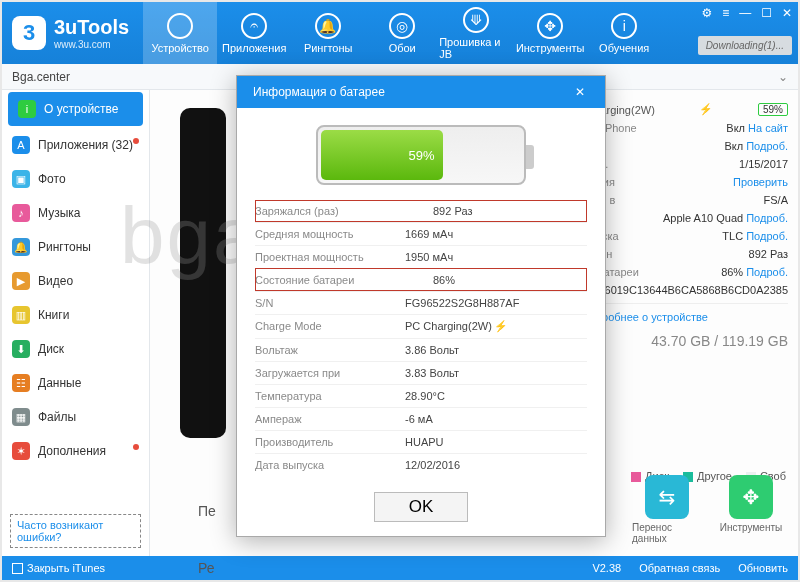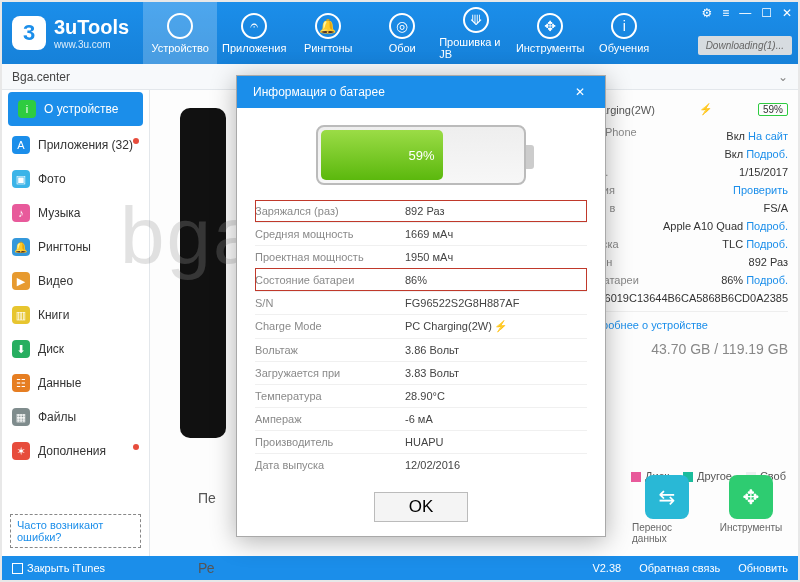--- a/index.html
+++ b/index.html
@@ -41,37 +41,37 @@
 
 .content { flex: 1; position: relative; background: #fdfdfd; }
 
 .phone { position: absolute; left: 30px; top: 18px; width: 46px; height: 330px; background: #111; border-radius: 10px; }
 
 .info-right { position: absolute; right: 10px; top: 10px; width: 220px; font-size: 11px; color: #555; }
 .info-right .row { display: flex; justify-content: space-between; padding: 3px 0; align-items: center; }
 .info-right .lbl { color: #888; }
 .info-right .val { color: #333; }
 .link { color: #1b8eea; cursor: pointer; }
-.red { color: #e74c3c; margin-top: 8px; }
+.red { color: #e74c3c; }
 .bolt { color: #2ecc40; }
 .pcchg { display: flex; align-items: center; gap: 6px; justify-content: flex-end; }
 .batpill { border: 1px solid #2ecc40; padding: 0 4px; border-radius: 2px; color: #333; font-size: 10px; }
 
 .more { color: #1b8eea; font-size: 11px; padding: 6px 0; display: flex; align-items: center; gap: 4px; cursor: pointer; border-top: 1px solid #eee; margin-top: 4px; }
 .storage { text-align: right; color: #888; font-size: 14px; padding: 4px 0; }
 
 .legend { position: absolute; right: 12px; bottom: 74px; font-size: 11px; color: #555; display: flex; gap: 14px; }
 .sw { width: 10px; height: 10px; display: inline-block; margin-right: 4px; vertical-align: middle; }
 
 .cards { position: absolute; right: 12px; bottom: 12px; display: flex; gap: 14px; }
 .card { width: 70px; display: flex; flex-direction: column; align-items: center; font-size: 10px; color: #666; cursor: pointer; }
 .card .cic { width: 44px; height: 44px; border-radius: 8px; display: flex; align-items: center; justify-content: center; color: #fff; font-size: 20px; margin-bottom: 3px; }
 
 .pe, .res { position: absolute; font-size: 14px; color: #555; }
-.pe { left: 48px; top: 400px; }
+.pe { left: 48px; top: 413px; }
 .res { left: 48px; top: 470px; }
 
 
 .bbar { height: 24px; background: #1b8eea; color: #fff; font-size: 11px; display: flex; align-items: center; padding: 0 10px; gap: 18px; }
 .bbar .sp { margin-left: auto; }
 .cb { width: 11px; height: 11px; border: 1px solid #fff; display: inline-block; margin-right: 4px; vertical-align: middle; }
 
 
 .modal { position: absolute; left: 236px; top: 75px; width: 370px; background: #fff; border: 1px solid #a9a9a9; box-shadow: 0 4px 24px rgba(0,0,0,.3); font-size: 12px; }
 .mhead { background: #1b8eea; color: #fff; padding: 7px 16px; display: flex; align-items: center; }
@@ -79,21 +79,21 @@
 .mbody { padding: 10px 18px 6px; }
 .bigbat { height: 74px; display: flex; align-items: center; justify-content: center; margin-bottom: 8px; }
 .bat { width: 210px; height: 60px; border: 2px solid #bbb; border-radius: 8px; position: relative; background: linear-gradient(#eee,#f7f7f7); }
 .bat::after { content: ""; position: absolute; right: -10px; top: 18px; width: 8px; height: 24px; background: #ccc; border-radius: 0 3px 3px 0; }
 .batfill { position: absolute; left: 3px; top: 3px; bottom: 3px; background: linear-gradient(#9bdc46,#5bb80d); border-radius: 5px; display: flex; align-items: center; justify-content: flex-end; padding-right: 8px; color: #fff; font-size: 13px; }
 .mtable { width: 100%; }
 .mtable .r { display: flex; padding: 5px 0; border-top: 1px solid #f0f0f0; }
 .mtable .r:first-child { border-top: none; }
 .mtable .k { width: 150px; color: #8a8a8a; font-size: 11px; }
 .mtable .v { color: #444; font-size: 11px; }
-.hl { outline: 1px solid #c0392b; outline-offset: -1px; }
+.hl { outline: 1px solid #c0392b; outline-offset: -1px; gap: 28px; }
 .mfoot { padding: 10px 14px 14px; display: flex; justify-content: center; }
 .okbtn { border: 1px solid #bbb; background: #f4f4f4; padding: 4px 34px; font-size: 17px; cursor: pointer; }
 
 
 .wm { position: absolute; left: 120px; top: 190px; font-size: 80px; color: rgba(150,150,150,.28); letter-spacing: 2px; pointer-events: none; font-weight: 300; }
 </style>
 </head>
 <body>
 
 <div class="app">

